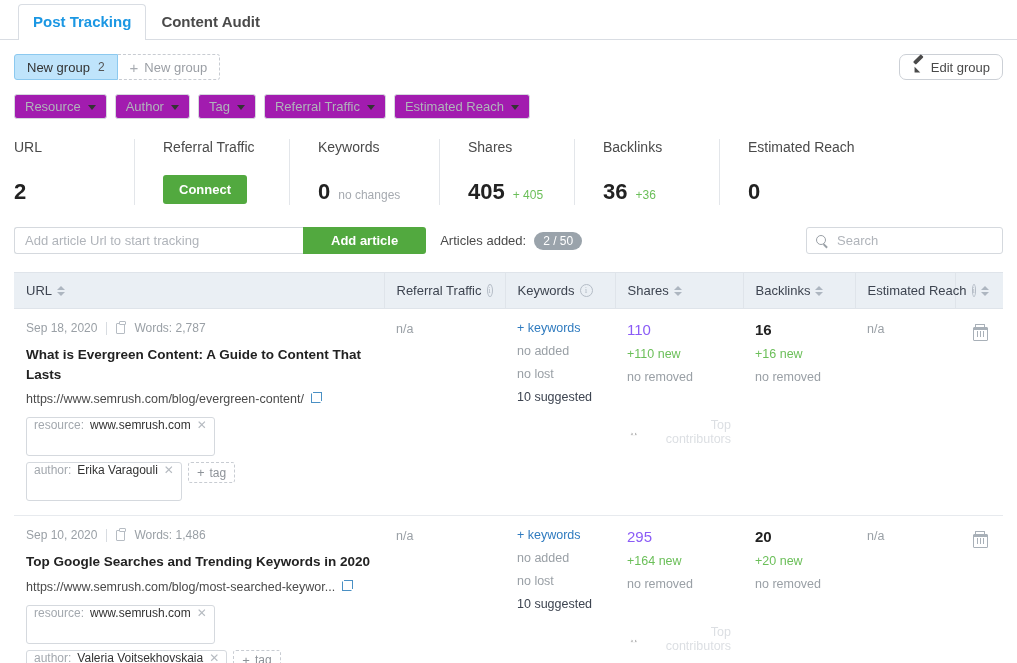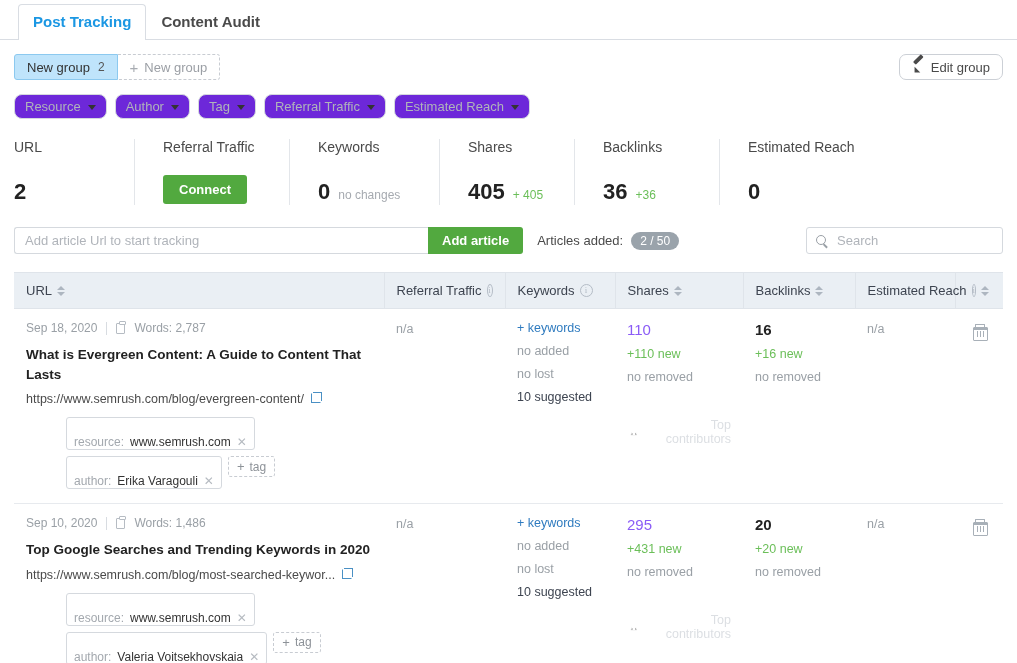--- a/index.html
+++ b/index.html
@@ -96,29 +96,29 @@
   }
 
   
   .filters{
     display:flex;
     gap:8px;
     padding:14px 14px 0 14px;
   }
   .filter{
     border:1px solid #d5d9de;
-    border-radius:8px;
+    border-radius:3px;
     height:25px;
     display:flex;
     align-items:center;
     gap:7px;
     padding:0 10px;
     font-size:13px;
     color:#b0b4ba;
-    background:#6d28d9;
+    background:#a21caf;
     cursor:pointer;
     white-space:nowrap;
   }
   .chev{
     width:0;height:0;
     border-left:4.5px solid transparent;
     border-right:4.5px solid transparent;
     border-top:5px solid #333;
     margin-top:1px;
   }
@@ -173,38 +173,38 @@
   .w-sh { width:135px; }
   .w-bl { width:145px; }
 
   
   .addrow{
     display:flex;
     align-items:center;
     padding:22px 14px 0 14px;
   }
   .url-input{
-    width:414px;
+    width:289px;
     height:27px;
     border:1px solid #d5d9de;
     border-right:none;
     border-radius:3px 0 0 3px;
     padding:0 10px;
     font-size:13px;
     color:#333;
     font-family:"Liberation Sans", sans-serif;
     outline:none;
   }
   .url-input::placeholder{ color:#b0b4ba; }
   .add-article{
     background:#52a93f;
     color:#fff;
     border:none;
     height:27px;
-    padding:0 14px;
+    padding:0 28px;
     font-size:13px;
     font-weight:bold;
     border-radius:0 3px 3px 0;
     cursor:pointer;
     font-family:"Liberation Sans", sans-serif;
   }
   .added-lbl{
     margin-left:14px;
     font-size:13px;
     color:#4a4a4a;
@@ -358,30 +358,29 @@
     right:0;top:0;
     width:8px;height:8px;
     border-top:1.4px solid #4a90c4;
     border-right:1.4px solid #4a90c4;
   }
   .tags{ display:flex; flex-wrap:wrap; gap:6px; max-width:330px; }
   .tagrow{ display:flex; gap:6px; }
   .tag{
     border:1px solid #d5d9de;
     border-radius:3px;
-    height:33px;
+    height:39px;
     display:inline-flex;
-    align-items:flex-end;
+    align-items:flex-start;
     gap:6px;
     padding:0 7px;
     font-size:12px;
     color:#333;
     background:#fff;
     white-space:nowrap;
-    margin-left:40px;
   }
   .tag .k{ color:#a3a8ae; }
   .tag .x{ color:#b5bac0; font-size:12px; cursor:pointer; }
   .tag-add{
     border:1px dashed #c8ccd2;
     border-radius:3px;
     height:21px;
     display:inline-flex;
     align-items:center;
     gap:5px;
@@ -773,21 +772,21 @@
         <span class="na">n/a</span>
       </td>
       <td>
         <div class="kw-link">+ keywords</div>
         <div class="kw-sub">no added</div>
         <div class="kw-sub">no lost</div>
         <div class="kw-sug">10 suggested</div>
       </td>
       <td>
         <div class="num-blue">295</div>
-        <div class="new-green">+431 new</div>
+        <div class="new-green">+164 new</div>
         <div class="removed">no removed</div>
         <div class="topcontrib">
           <span class="trophy"></span>
           <span>Top contributors</span>
         </div>
       </td>
       <td>
         <div class="num-dark">20</div>
         <div class="new-green">+20 new</div>
         <div class="removed">no removed</div>

